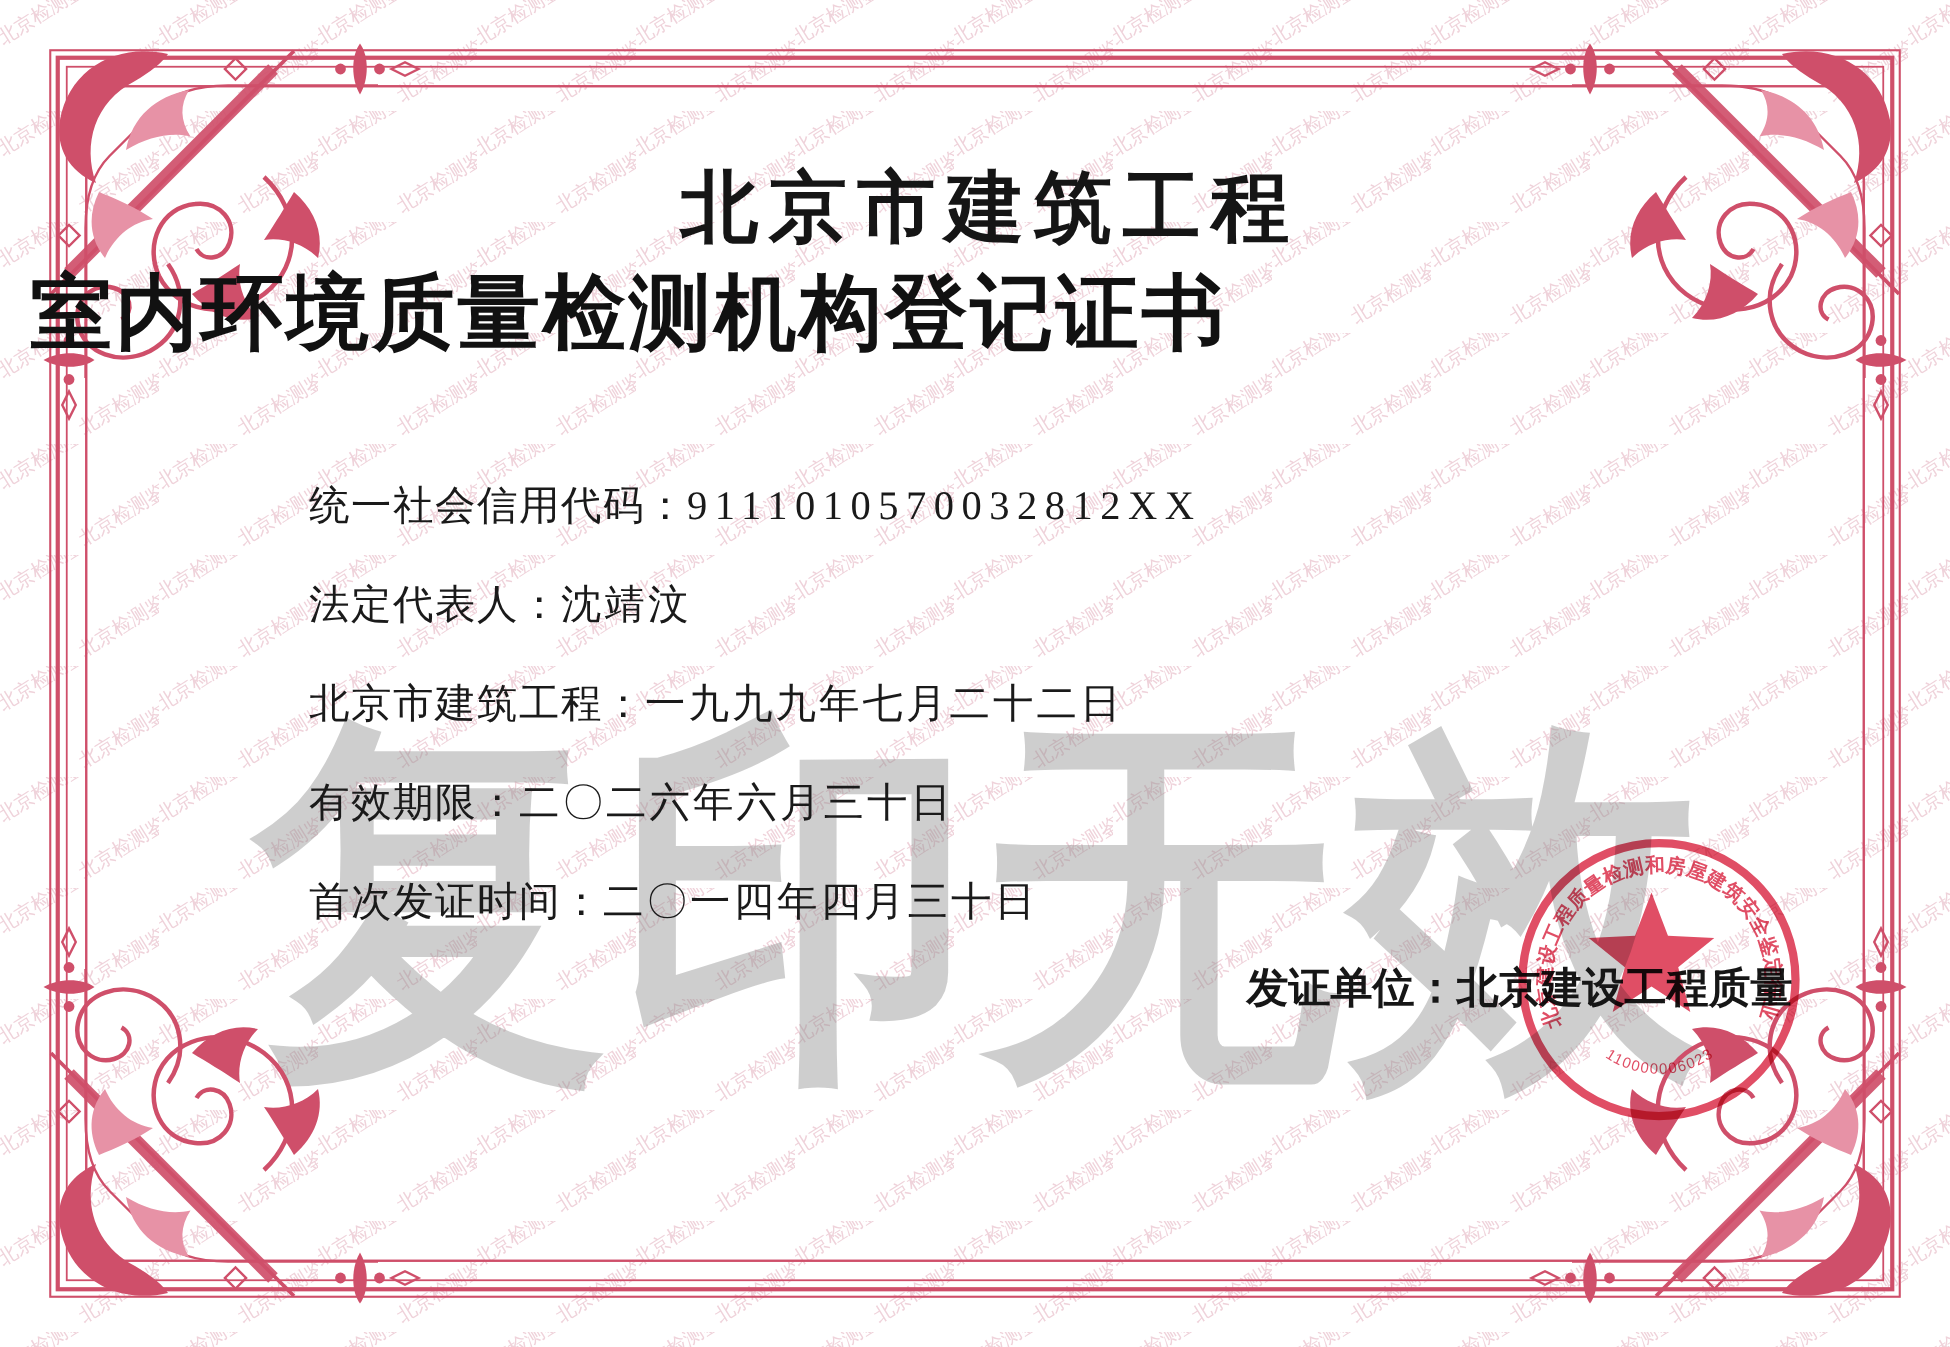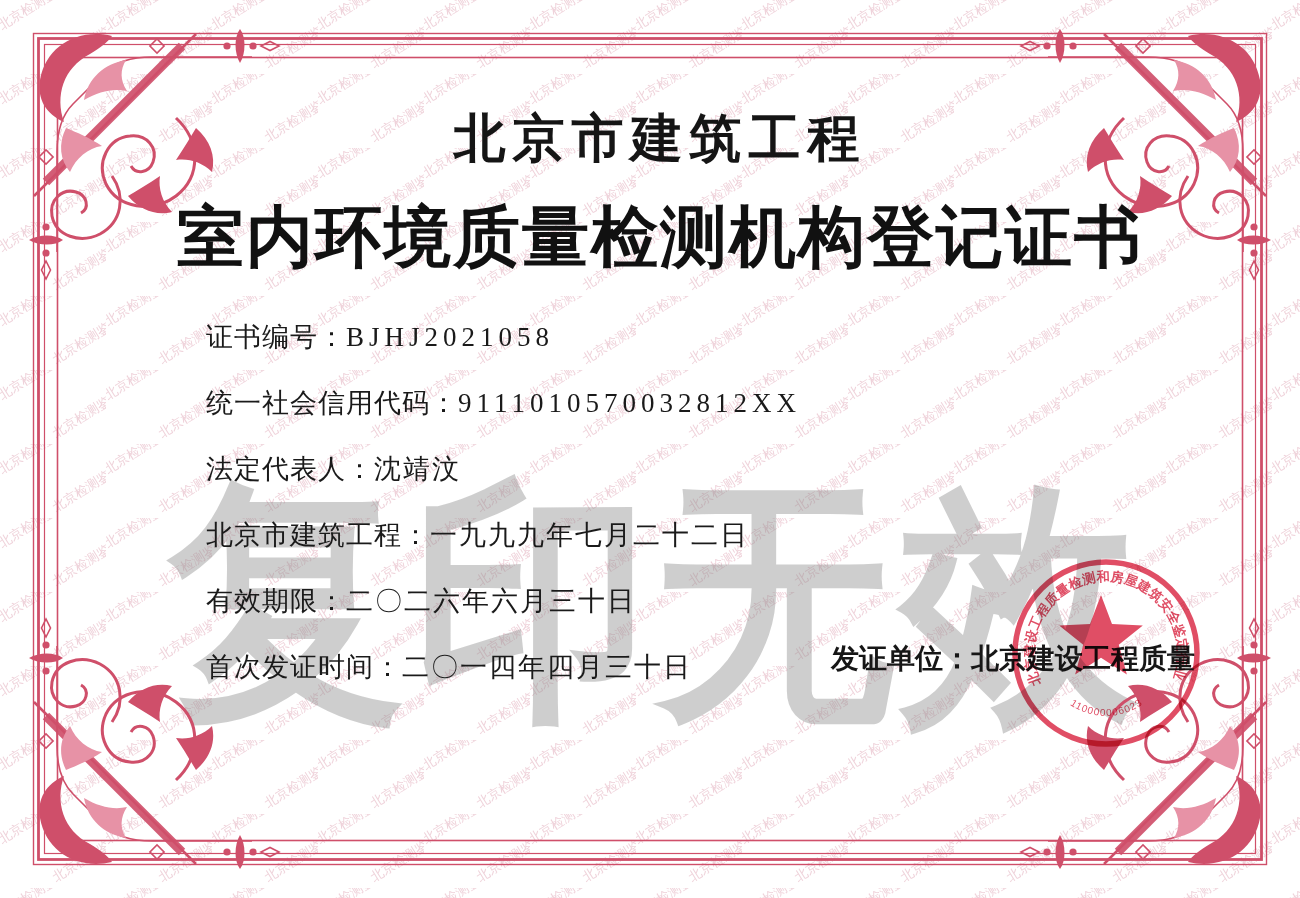--- a/index.html
+++ b/index.html
@@ -19,22 +19,22 @@
     transform:scaleY(1.08);transform-origin:top left;pointer-events:none;}
 
   
   .frame{z-index:2;pointer-events:none;}
 
   
   .content{z-index:3;margin-left:20px;}
   .title1{position:absolute;top:104px;left:0;width:100%;text-align:center;
     font-size:52px;font-weight:bold;letter-spacing:7px;color:#151515;
     font-family:"Liberation Serif","DejaVu Serif",serif;}
-  .title2{position:absolute;top:192px;left:0;width:100%;text-align:center;
-    font-size:67px;font-weight:900;letter-spacing:2px;color:#111111;}
+  .title2{position:absolute;top:172px;left:0;width:100%;
+    font-size:55px;font-weight:900;letter-spacing:2px;color:#111111;}
 
   .fields{position:absolute;left:186px;top:323px;}
   .field-row{height:28px;line-height:28px;margin-bottom:38px;font-size:27px;
     color:#1a1a1a;white-space:nowrap;letter-spacing:1px;}
   .field-row .val{letter-spacing:2px;}
   .field-row.latin .val{letter-spacing:5px;font-family:"Liberation Serif","DejaVu Serif",serif;}
 
   .issuer{position:absolute;left:789px;top:643px;width:433px;
     font-family:"Liberation Sans","DejaVu Sans",sans-serif;
     font-weight:bold;font-size:28px;color:#161616;}
@@ -113,23 +113,20 @@
         <use href="#finial" transform="translate(46,240) rotate(90)"></use>
     </g>
   </svg>
 
   <div class="layer content">
     <div class="title1">北京市建筑工程</div>
     <div class="title2">室内环境质量检测机构登记证书</div>
 
     <div class="fields">
       <div class="field-row latin">
-        <span class="lbl">证书编号：</span><span class="val">BJHJ2021058</span>
-      </div>
-      <div class="field-row latin">
         <span class="lbl">统一社会信用代码：</span><span class="val">9111010570032812XX</span>
       </div>
       <div class="field-row">
         <span class="lbl">法定代表人：</span><span class="val">沈靖汶</span>
       </div>
       <div class="field-row">
         <span class="lbl">北京市建筑工程：</span><span class="val">一九九九年七月二十二日</span>
       </div>
       <div class="field-row">
         <span class="lbl">有效期限：</span><span class="val">二〇二六年六月三十日</span>

